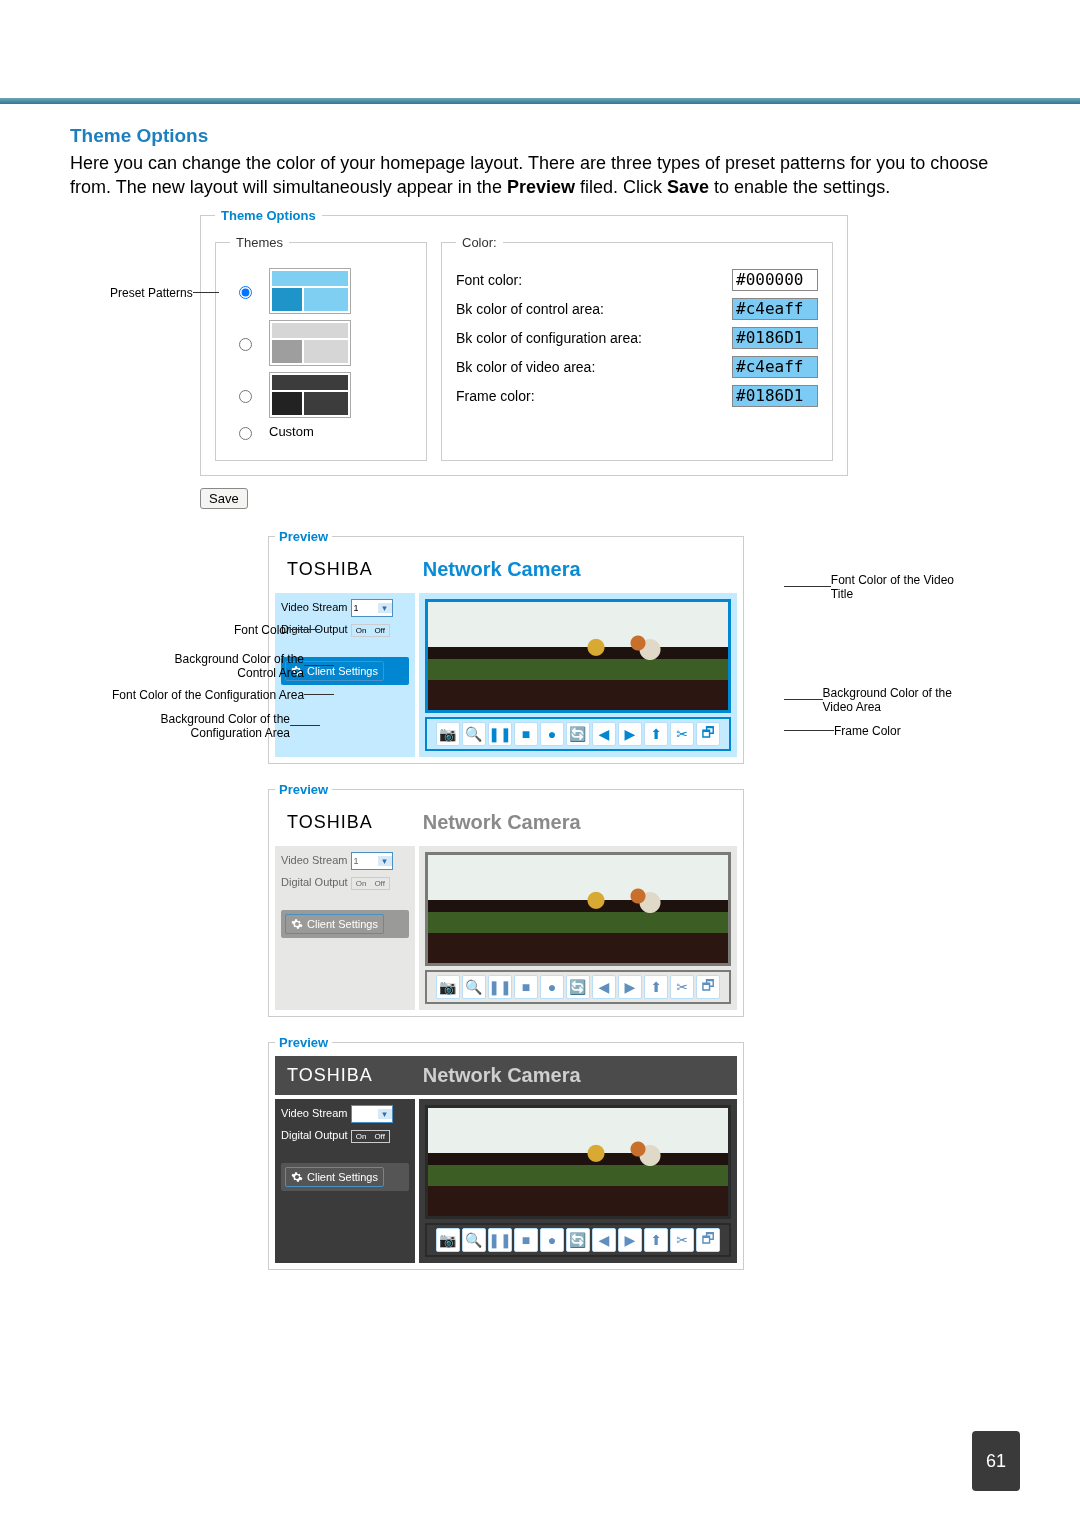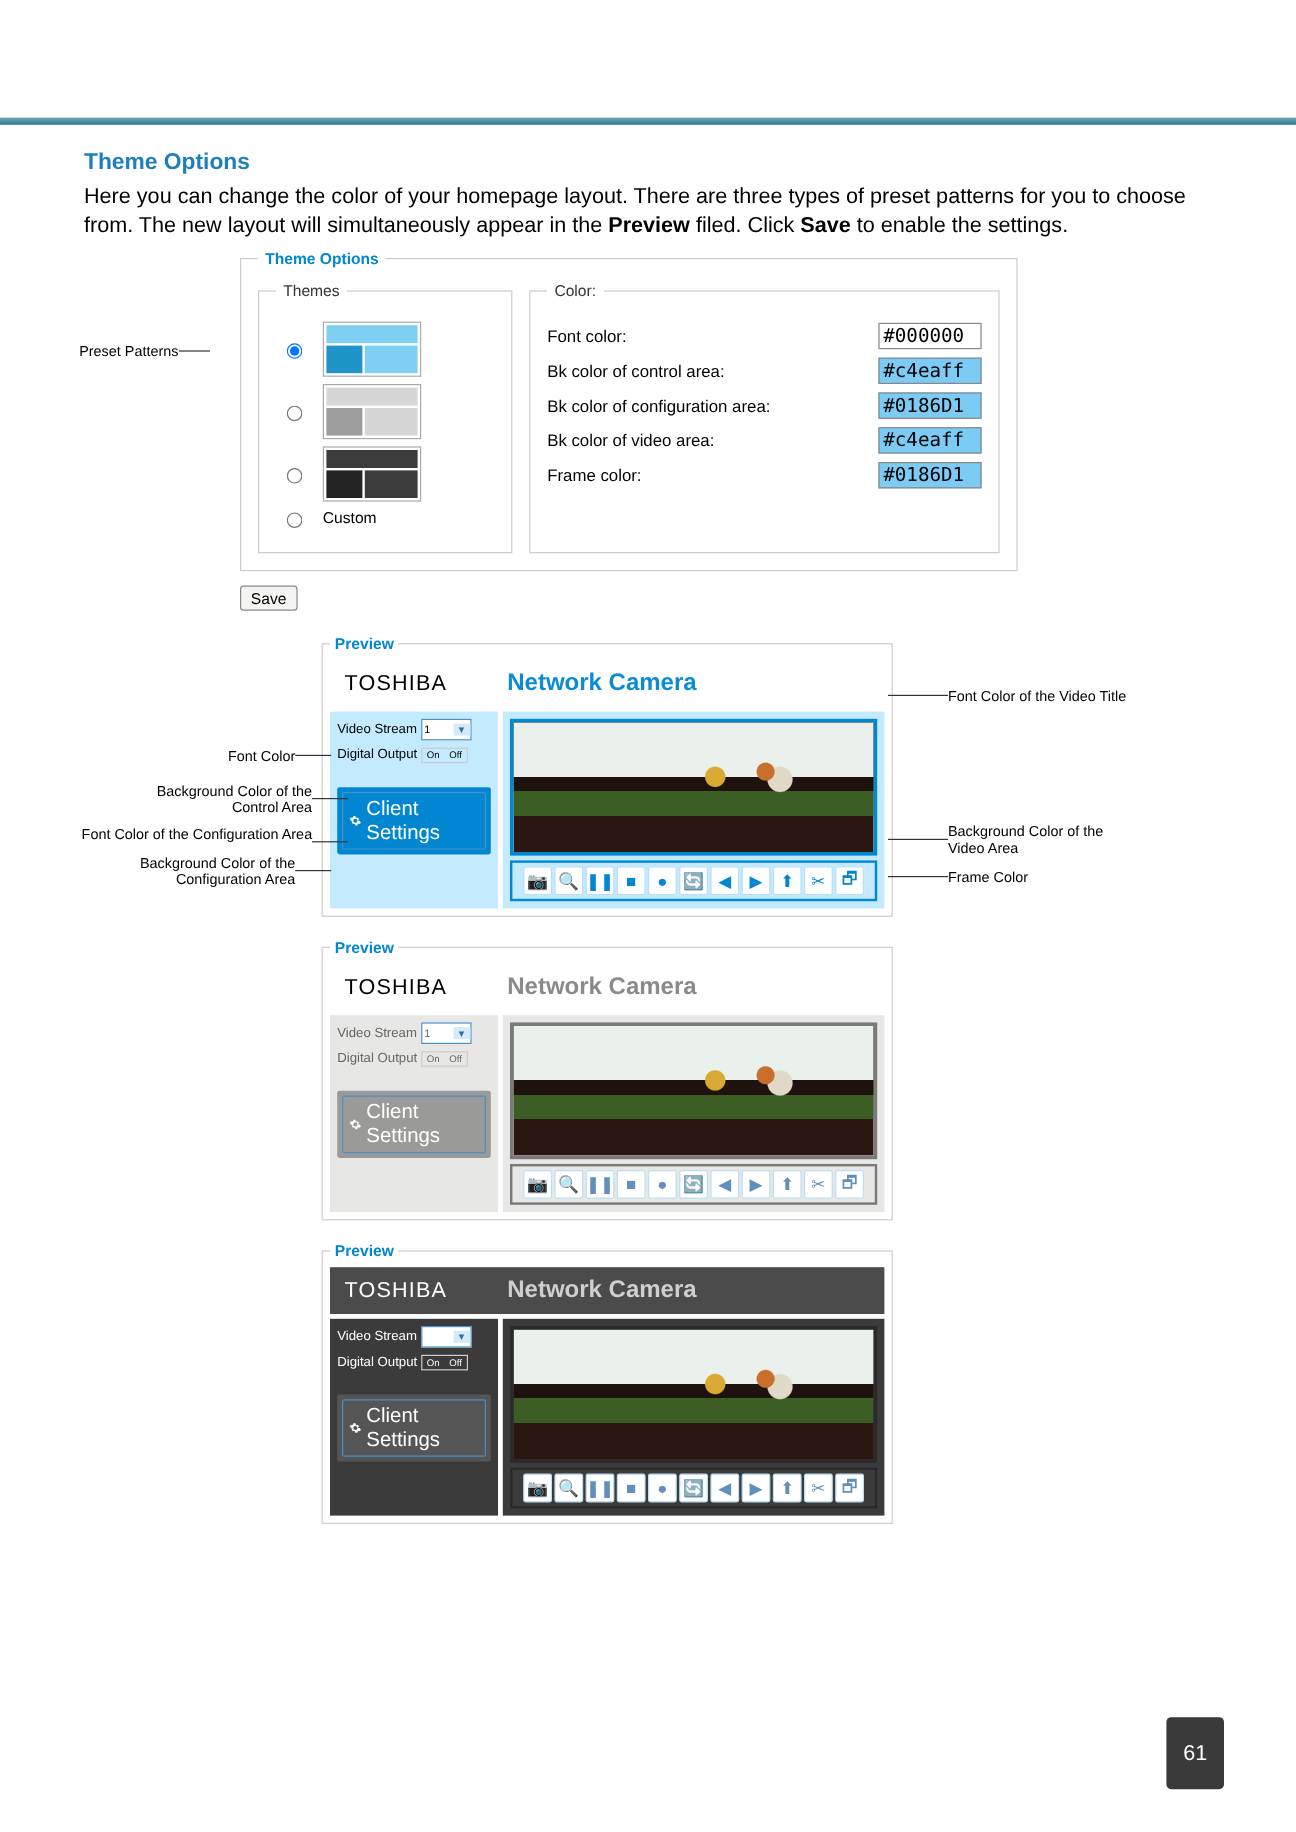--- a/index.html
+++ b/index.html
@@ -94,21 +94,21 @@
     display: inline-flex; align-items: center; font-size: 9px;
     background: #fff;
   }
   .mini-select .val { padding: 0 2px; flex:1; }
   .mini-select .arrow { width: 14px; text-align:center; color:#2d6fa8; background:#d7e9f6; }
   .onoff { display:inline-flex; border:1px solid #ccc; font-size:8px; }
   .onoff span { padding:1px 4px; }
   .cs-btn {
     border: 1px solid #4a90c5; border-radius: 2px;
     padding: 3px 5px; display:inline-flex; align-items:center; gap:4px;
-    background:#fff; font-size:17px;
+    background:#fff; font-size:11px;
   }
   .video-area { flex:1; display:flex; flex-direction:column; gap:4px; }
   .video-frame {
     width: 300px; height: 108px; margin: 0 auto;
     border-width: 3px; border-style: solid;
     position: relative; overflow:hidden;
   }
   .scene {
     position:absolute; inset:0;
     background:
@@ -130,20 +130,21 @@
     border-radius:2px;
     display:flex; align-items:center; justify-content:center;
     font-size:14px; background:#fff;
   }
   .gear { width:12px; height:12px; }
   .annot {
     position: absolute;
     font-size: 12px;
     display: flex; align-items: center;
     white-space: nowrap;
+    margin-left: 44px;
   }
   .annot .line {
     border-top: 1px solid #333;
     display:inline-block;
   }
   .annot.right { flex-direction: row; }
   .annot.left { flex-direction: row-reverse; }
   .page-num {
     position: absolute;
     right: 60px; bottom: 36px;
@@ -262,21 +263,21 @@
       </div>
 
       <div class="annot left" style="top:415px; left:120px;">
         <span class="line" style="width:30px;"></span>
         <span>Font Color</span>
       </div>
       <div class="annot left" style="top:444px; left:50px;">
         <span class="line" style="width:30px;"></span>
         <span style="max-width:140px; white-space:normal; text-align:right;">Background Color of the Control Area</span>
       </div>
-      <div class="annot left" style="top:480px; left:-2px;align-items:flex-end;">
+      <div class="annot left" style="top:480px; left:-2px;">
         <span class="line" style="width:30px;"></span>
         <span style="max-width:200px; white-space:normal; text-align:right;">Font Color of the Configuration Area</span>
       </div>
       <div class="annot left" style="top:504px; left:16px;">
         <span class="line" style="width:30px;"></span>
         <span style="max-width:160px; white-space:normal; text-align:right;">Background Color of the Configuration Area</span>
       </div>
 
       <div class="preview-wrap" id="previews">
           <fieldset class="preview">

